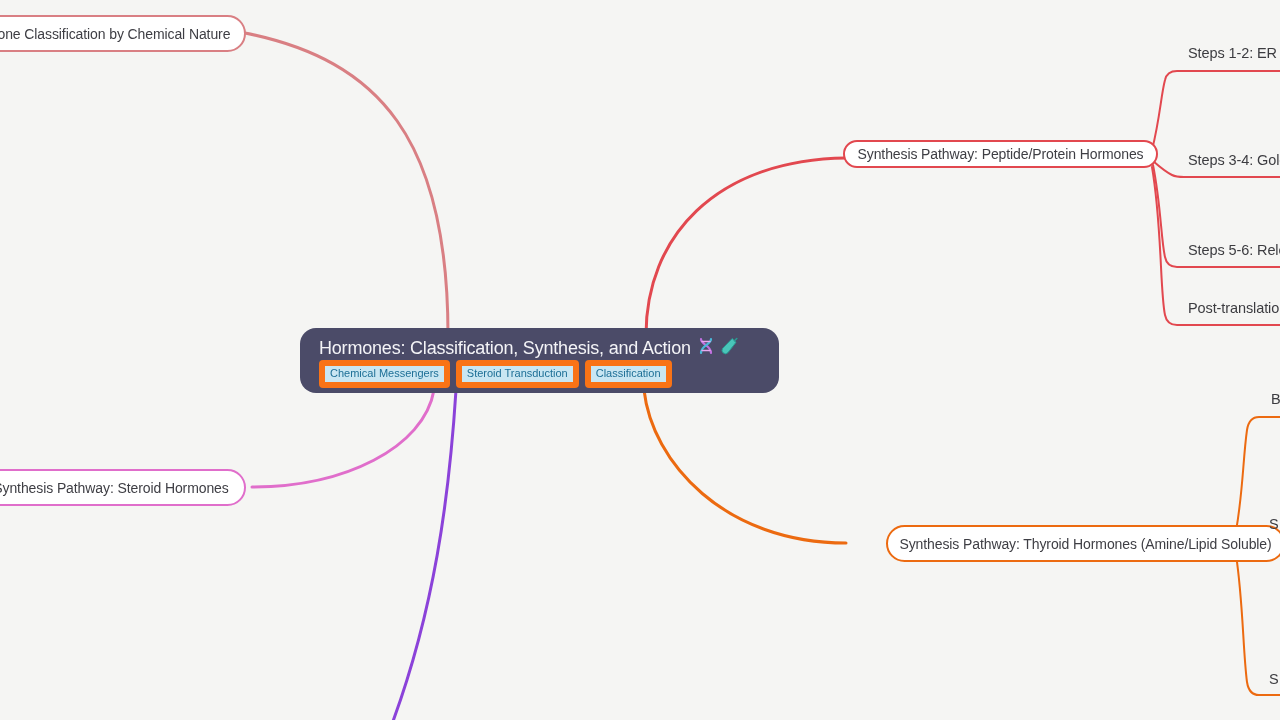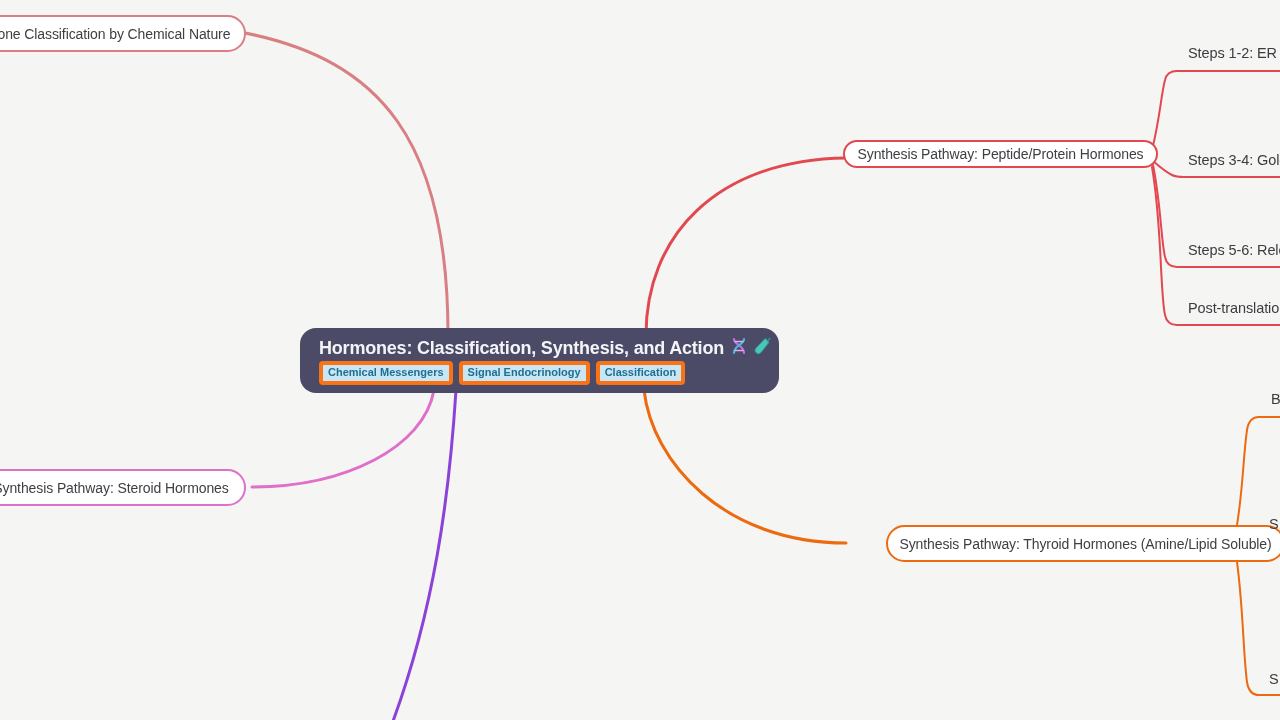--- a/index.html
+++ b/index.html
@@ -19,32 +19,32 @@
     display:flex; align-items:center; justify-content:center;
     font-size:14px; color:#3e3e44; white-space:nowrap;
     letter-spacing:-0.1px;
   }
 
   .central {
     position:absolute; z-index:2; box-sizing:border-box;
     left:300px; top:328px; width:479px; height:65px;
     background:#4b4b68; border-radius:16px;
     padding:9px 19px 8px 19px;
-    display:flex; flex-direction:column; justify-content:space-between;font-weight:bold;
+    display:flex; flex-direction:column; justify-content:space-between;
   }
   .central-title {
     font-size:18px; color:#f4f4f7; letter-spacing:-0.2px;
     display:flex; align-items:center; gap:6px; white-space:nowrap;
   }
   .central-icons { display:flex; align-items:center; gap:3px; }
   .tag-row { display:flex; gap:6px; }
   .tag {
     font-size:11px; line-height:13px; padding:1px 5px 2px 5px;
     background:#c9e6f2; color:#1d6f96;
-    border:4px solid #f97316; border-radius:4px; white-space:nowrap;
+    border:6px solid #f97316; border-radius:4px; white-space:nowrap;
   }
 
   .child-label {
     position:absolute; z-index:2; font-size:14.5px; color:#3c3c40;
     white-space:nowrap; letter-spacing:-0.1px;
   }
 </style>
 </head>
 <body>
 
@@ -96,21 +96,21 @@
       <span>
         <svg width="19" height="18" viewBox="0 0 19 18">
           <path d="M13.2,1.5 L17,5.3 L9,15.6 A3.4,3.4 0 0 1 3.6,11.5 Z" fill="#49c5b9" stroke="#2a9a92" stroke-width="1"></path>
           <path d="M15.5,3.8 L17.8,1.5" stroke="#2a9a92" stroke-width="1.6" stroke-linecap="round"></path>
         </svg>
       </span>
     </span>
   </div>
   <div class="tag-row">
     <span class="tag">Chemical Messengers</span>
-    <span class="tag">Signal Endocrinology</span>
+    <span class="tag">Steroid Transduction</span>
     <span class="tag">Classification</span>
   </div>
 </div>
 
 <div class="child-label" style="left:1188px; top:45px;">Steps 1-2: ER Pr</div>
 <div class="child-label" style="left:1188px; top:152px;">Steps 3-4: Golgi</div>
 <div class="child-label" style="left:1188px; top:242px;">Steps 5-6: Relea</div>
 <div class="child-label" style="left:1188px; top:300px;">Post-translation</div>
 
 <div class="child-label" style="left:1271px; top:391px;">B</div>

